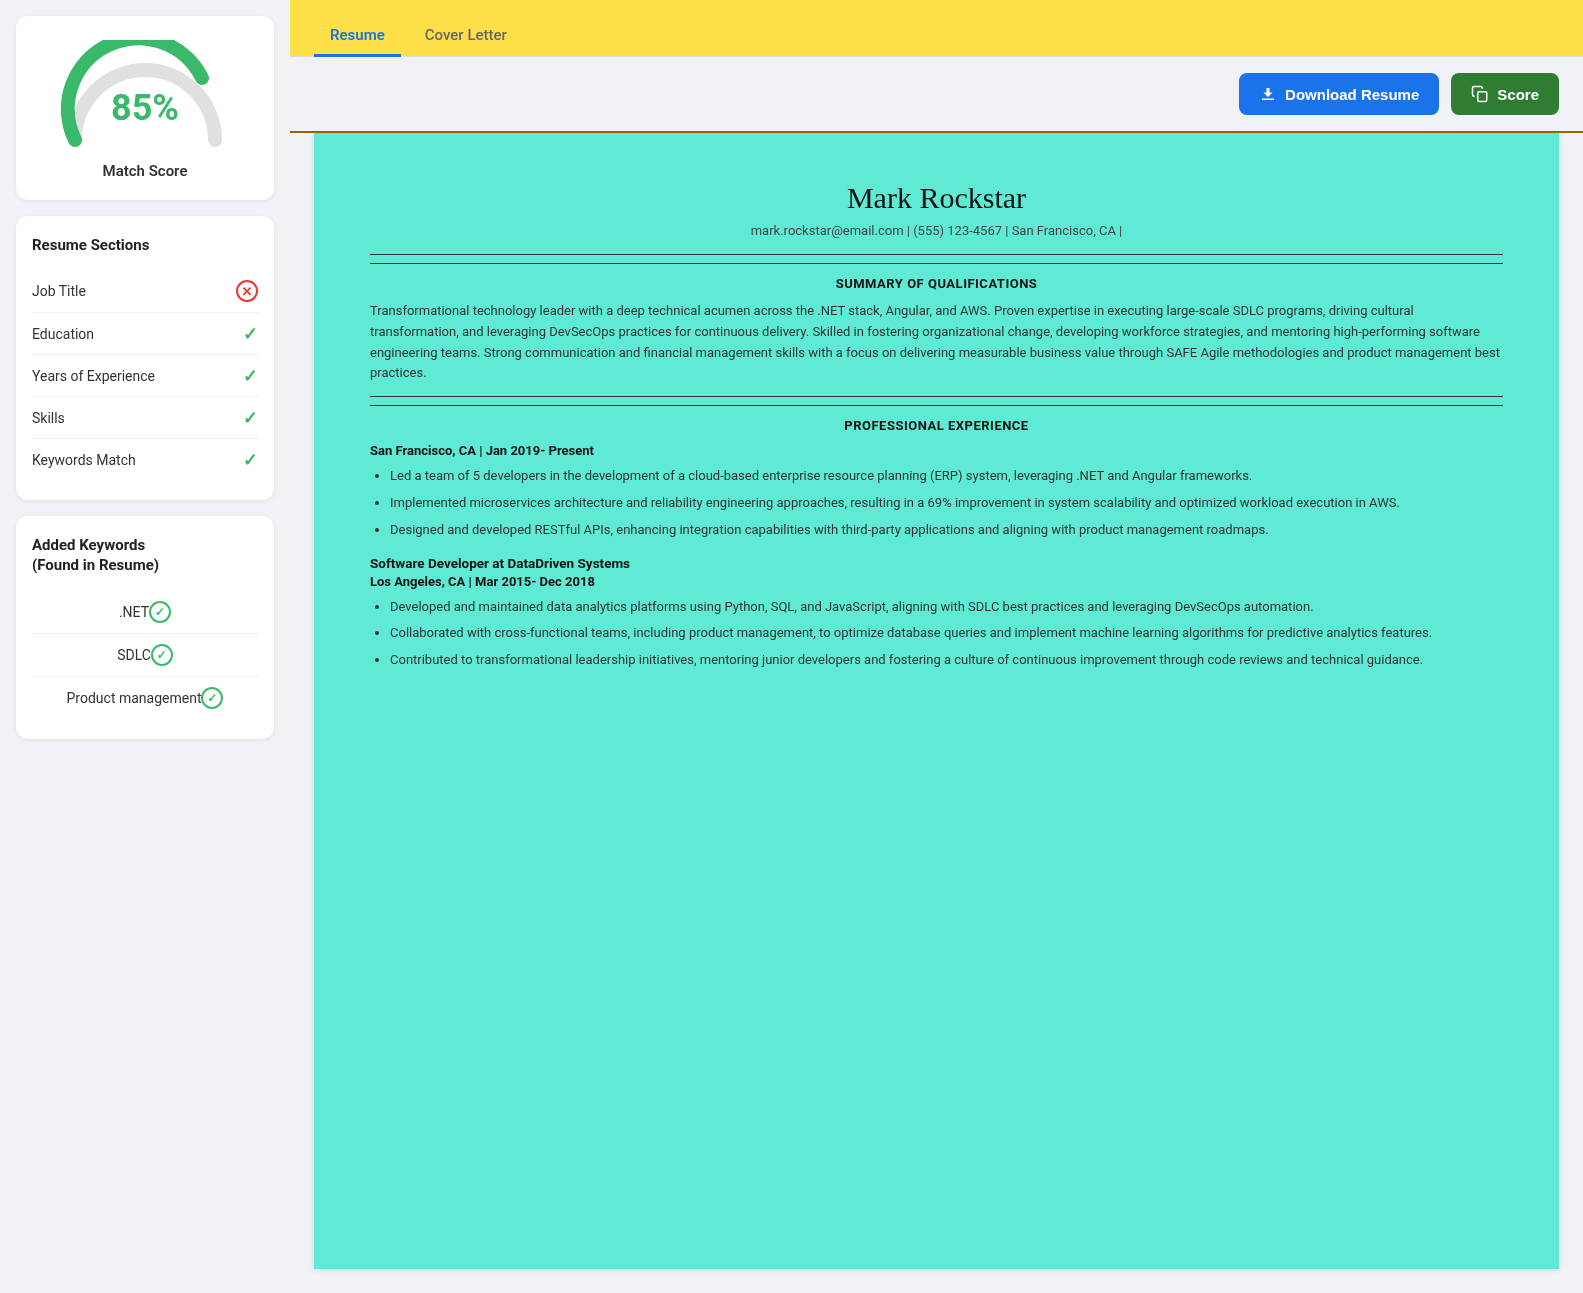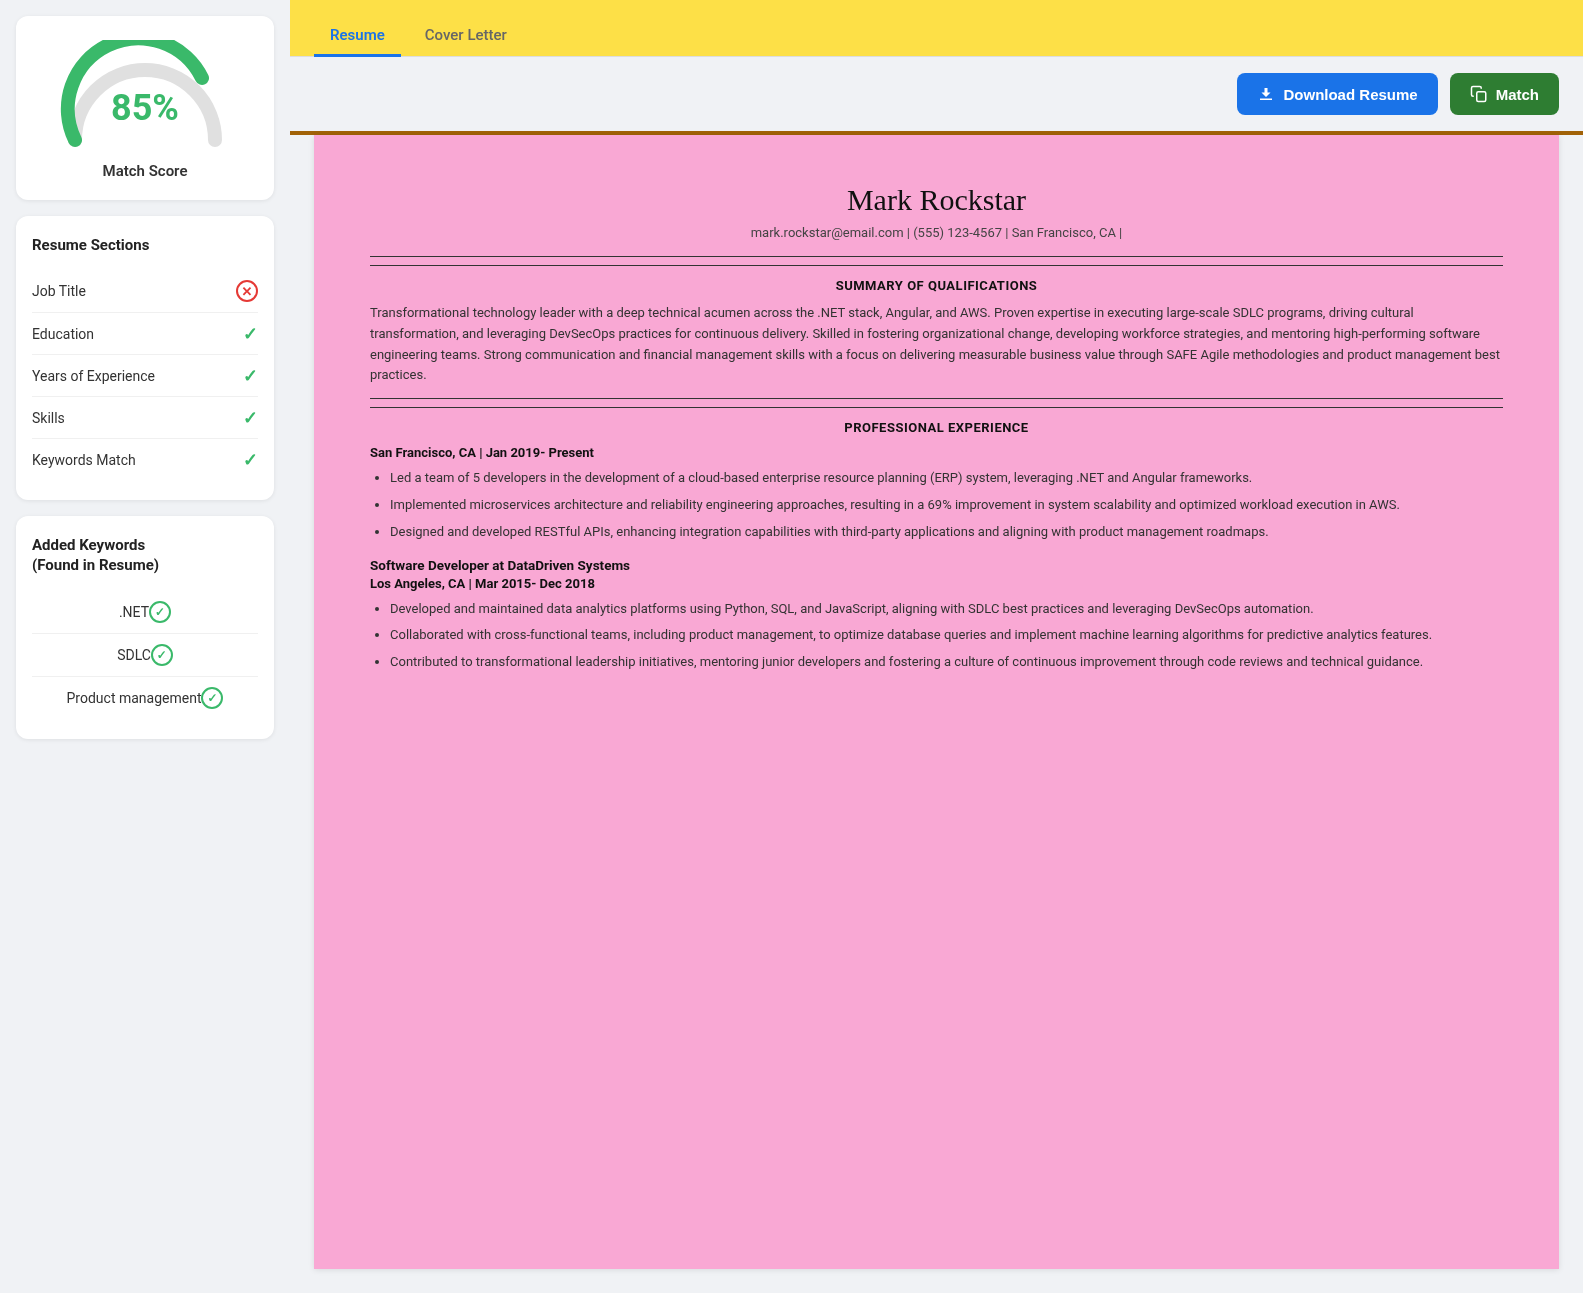--- a/index.html
+++ b/index.html
@@ -190,21 +190,21 @@
       font-weight: 600;
     }
 
     
     .toolbar {
       background: #f0f2f5;
       padding: 16px 24px;
       display: flex;
       justify-content: flex-end;
       gap: 12px;
-      border-bottom: 4px solid #a16207;
+      border-bottom: 2px solid #a16207;
     }
 
     .btn-download {
       background: #1a73e8;
       color: #fff;
       border: none;
       border-radius: 8px;
       padding: 12px 20px;
       font-size: 15px;
       font-weight: 600;
@@ -223,21 +223,21 @@
       font-size: 15px;
       font-weight: 600;
       cursor: pointer;
       display: flex;
       align-items: center;
       gap: 8px;
     }
 
     
     .resume-doc {
-      background: #f9a8d4;
+      background: #5eead4;
       margin: 0 24px 24px;
       padding: 48px 56px;
       box-shadow: 0 1px 6px rgba(0,0,0,0.1);
       flex: 1;
       overflow-y: auto;
     }
 
     .resume-name {
       text-align: center;
       font-size: 30px;
@@ -380,21 +380,21 @@
         <path d="M12 16l-6-6h4V4h4v6h4l-6 6z" fill="white"></path>
         <path d="M20 18H4v2h16v-2z" fill="white"></path>
       </svg>
       <span>Download Resume</span>
     </button>
     <button class="btn-copy">
       <svg width="18" height="18" viewBox="0 0 24 24" fill="none">
         <rect x="9" y="9" width="12" height="13" rx="2" stroke="white" stroke-width="2" fill="none"></rect>
         <path d="M5 15H4a2 2 0 01-2-2V4a2 2 0 012-2h9a2 2 0 012 2v1" stroke="white" stroke-width="2" fill="none"></path>
       </svg>
-      <span>Match</span>
+      <span>Score</span>
     </button>
   </div>
 
   <div class="resume-doc">
     <h1 class="resume-name">Mark Rockstar</h1>
     <p class="resume-contact">mark.rockstar@email.com  |  (555) 123-4567  |  San Francisco, CA  |</p>
     <hr class="resume-divider">
     <hr class="resume-divider">
     <div class="resume-section-title">SUMMARY OF QUALIFICATIONS</div>
     <p class="resume-body-text">Transformational technology leader with a deep technical acumen across the .NET stack, Angular, and AWS. Proven expertise in executing large-scale SDLC programs, driving cultural transformation, and leveraging DevSecOps practices for continuous delivery. Skilled in fostering organizational change, developing workforce strategies, and mentoring high-performing software engineering teams. Strong communication and financial management skills with a focus on delivering measurable business value through SAFE Agile methodologies and product management best practices.</p>

